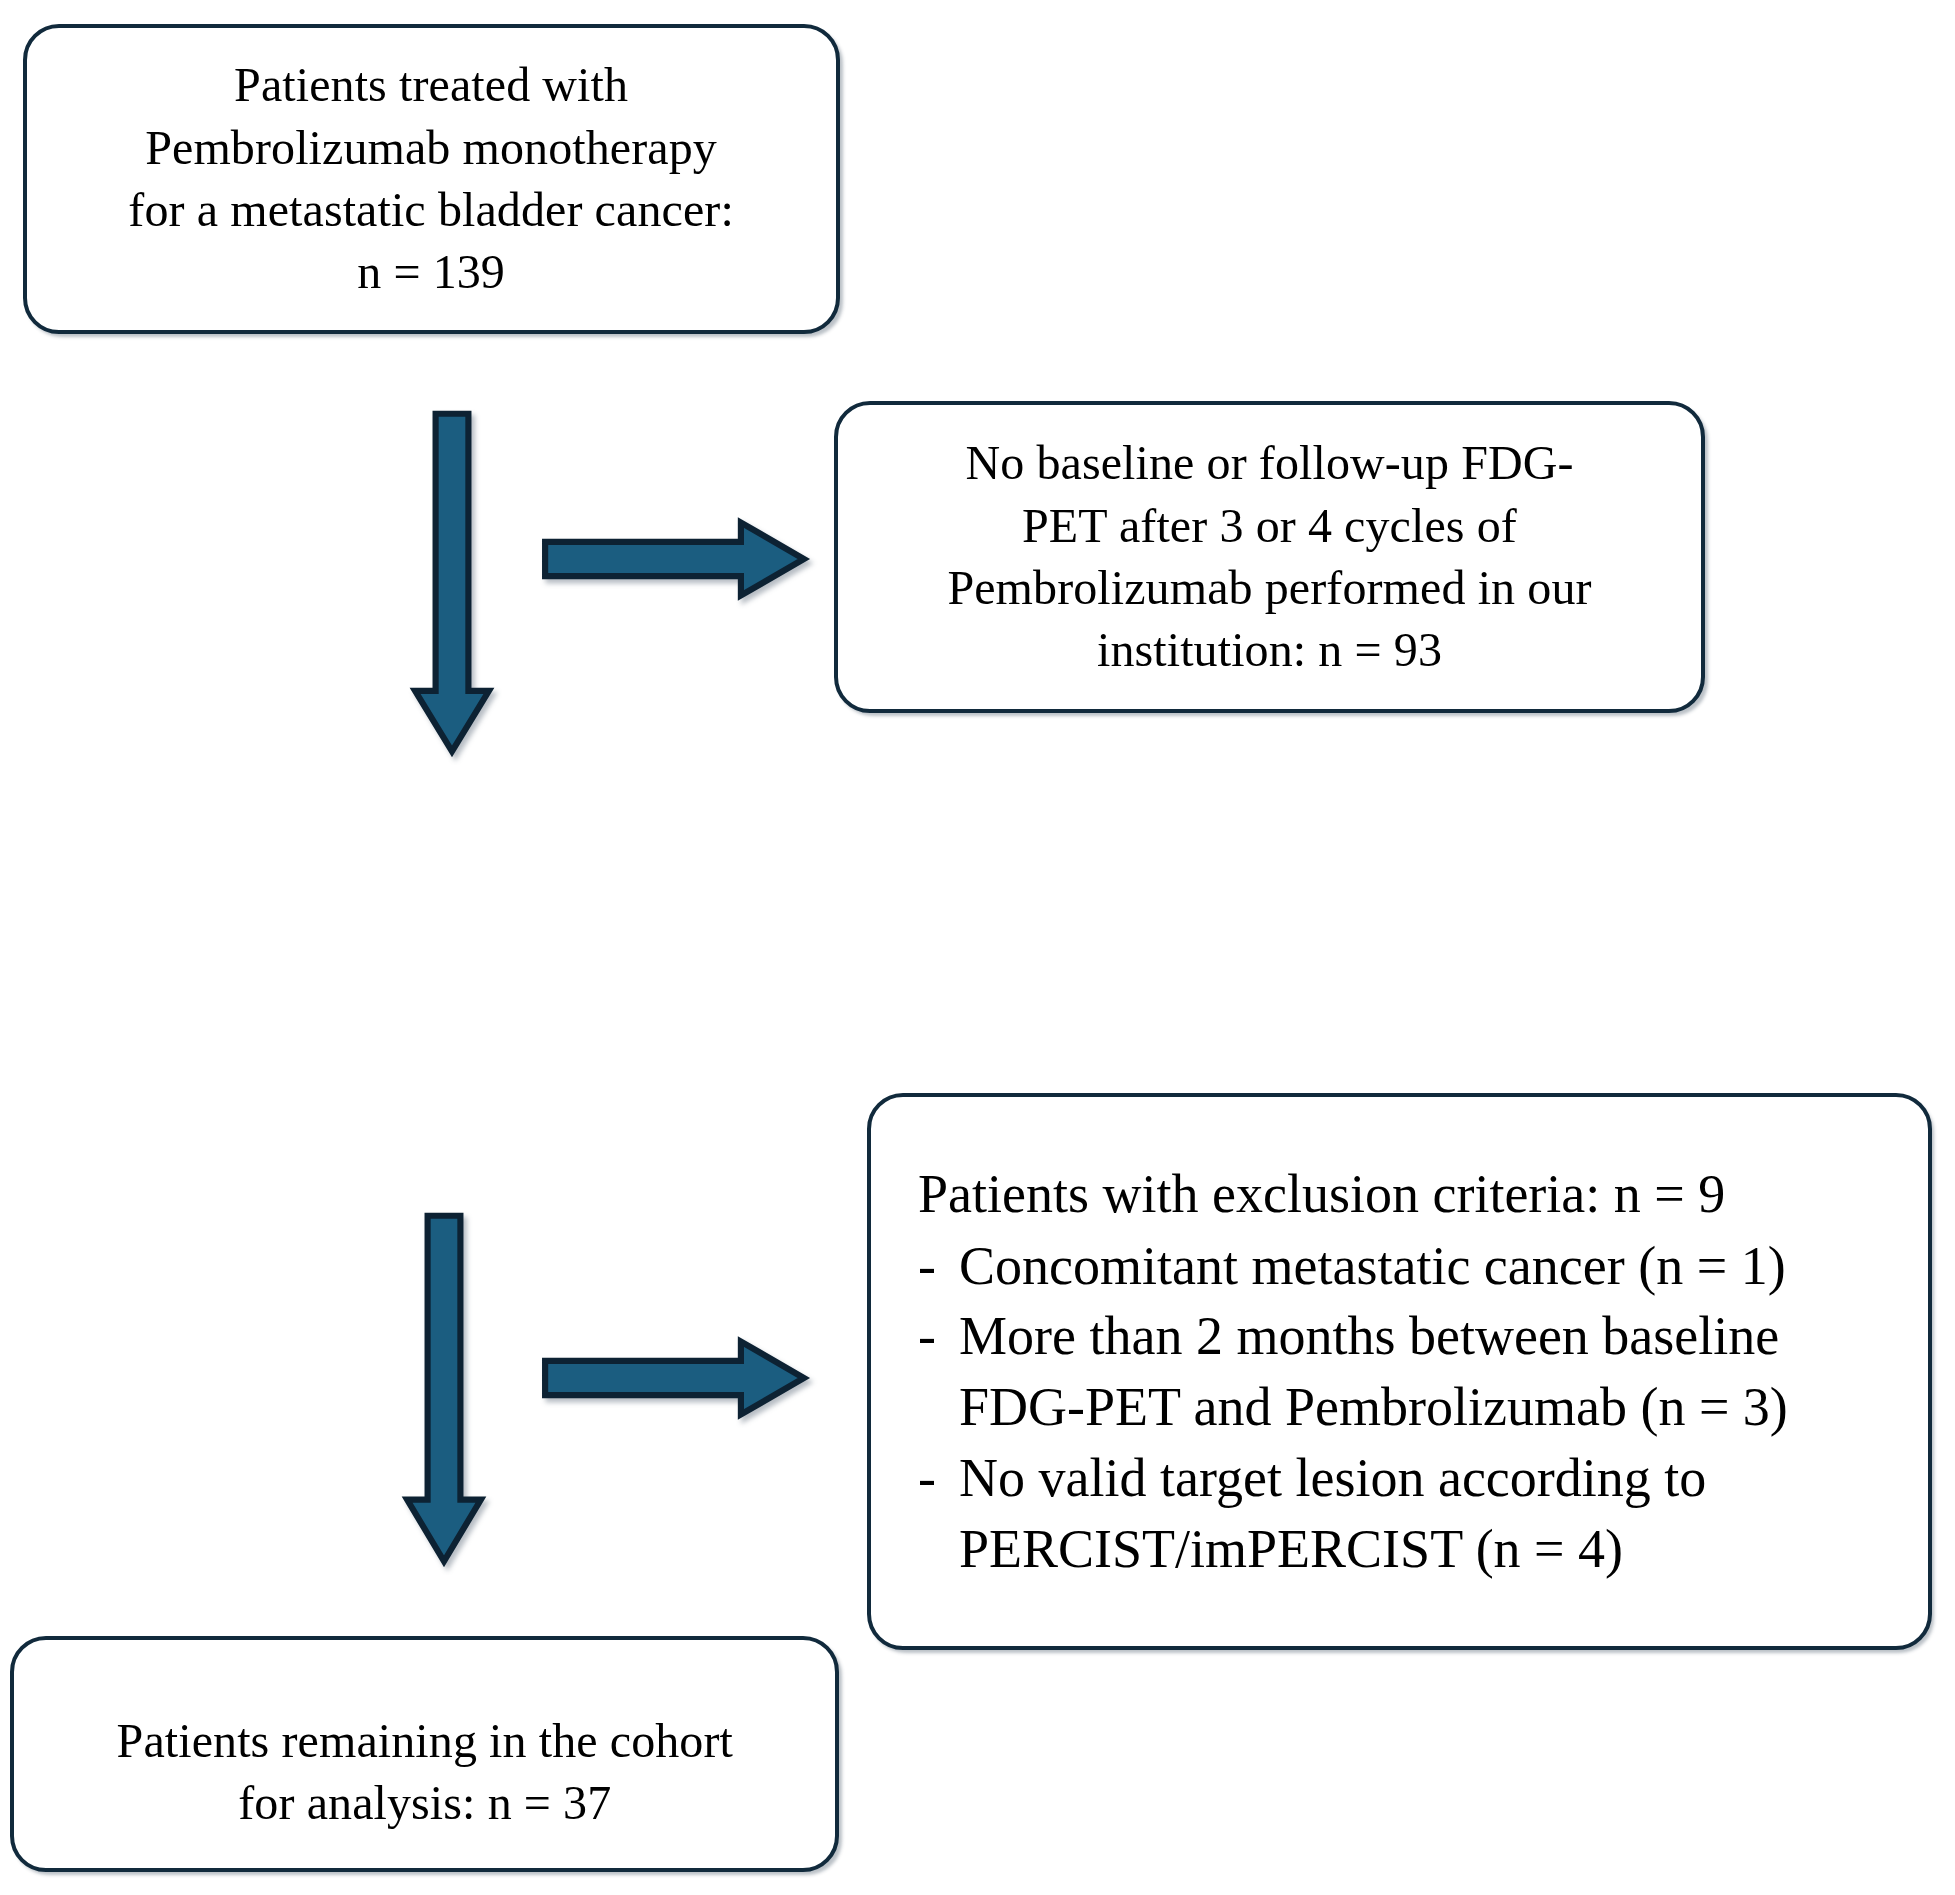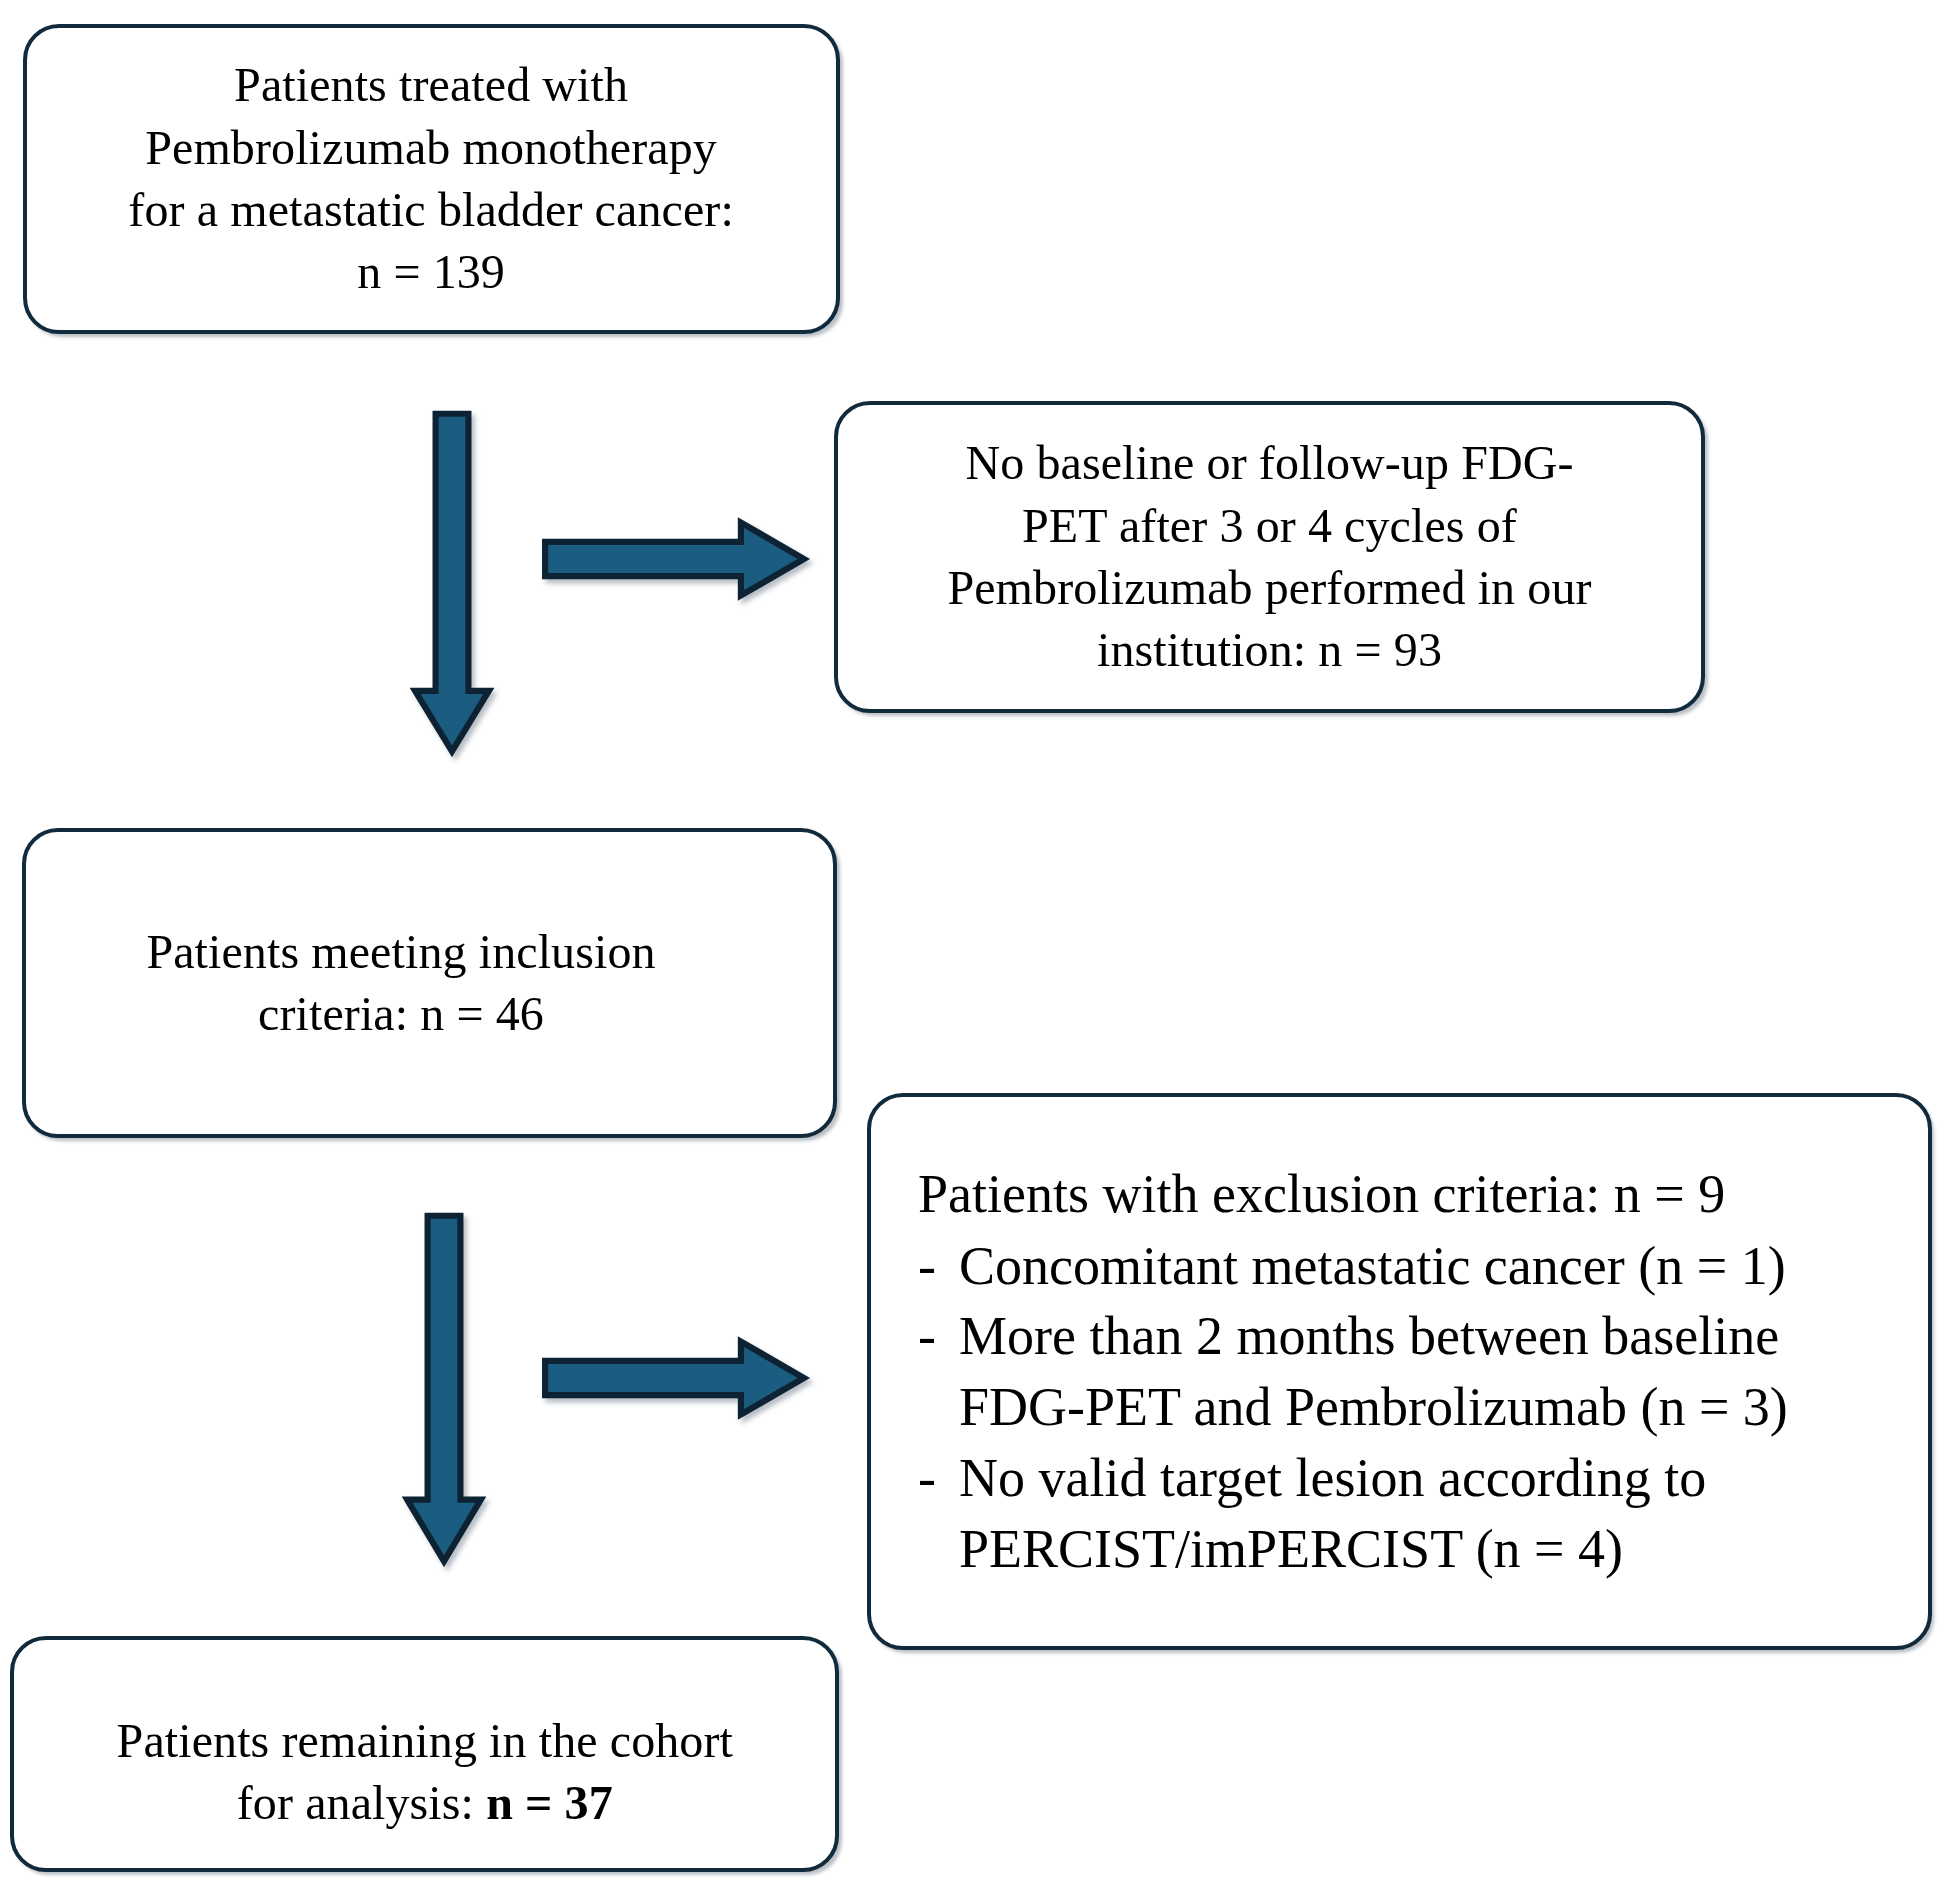--- a/index.html
+++ b/index.html
@@ -72,21 +72,21 @@
   }
   .excl-dash {
     flex: 0 0 auto;
     width: 41px;
     text-align: left;
   }
   .excl-body { flex: 1 1 auto; text-align: justify; }
   .excl-body.nojust { text-align: left; }
   .excl-body > span.last { display: block; text-align: left; }
 
-  .bold { font-weight: bold; }
+  .bold { font-weight: normal; }
 
   
   .arrow { position: absolute; }
   .arrow svg { display: block; overflow: visible; }
   .arrow-shape {
     fill: #1b5d80;
     stroke: #0d2233;
     stroke-width: 9;
     stroke-linejoin: miter;
     filter: drop-shadow(5px 6px 4px rgba(30,50,70,0.32));
@@ -121,24 +121,20 @@
     </svg>
   </div>
 
   <div class="node" id="box-no-pet">
     <div class="txt">No baseline or follow-up FDG-
 PET after 3 or 4 cycles of
 Pembrolizumab performed in our
 institution: n = 93</div>
   </div>
 
-  <div class="node" id="box-inclusion">
-    <div class="txt">Patients meeting inclusion
-criteria: n = 46</div>
-  </div>
 
   <div class="arrow" id="arrow-down-2">
     <svg viewBox="0 0 120 512" width="82" height="351" preserveAspectRatio="none">
       <polygon class="arrow-shape" points="36,4 84,4 84,418 114,418 60,508 6,418 36,418"></polygon>
     </svg>
   </div>
 
   <div class="arrow" id="arrow-right-2">
     <svg viewBox="0 0 390 122" width="267" height="84" preserveAspectRatio="none">
       <polygon class="arrow-shape" points="6,36 292,36 292,8 384,61 292,114 292,86 6,86"></polygon>

